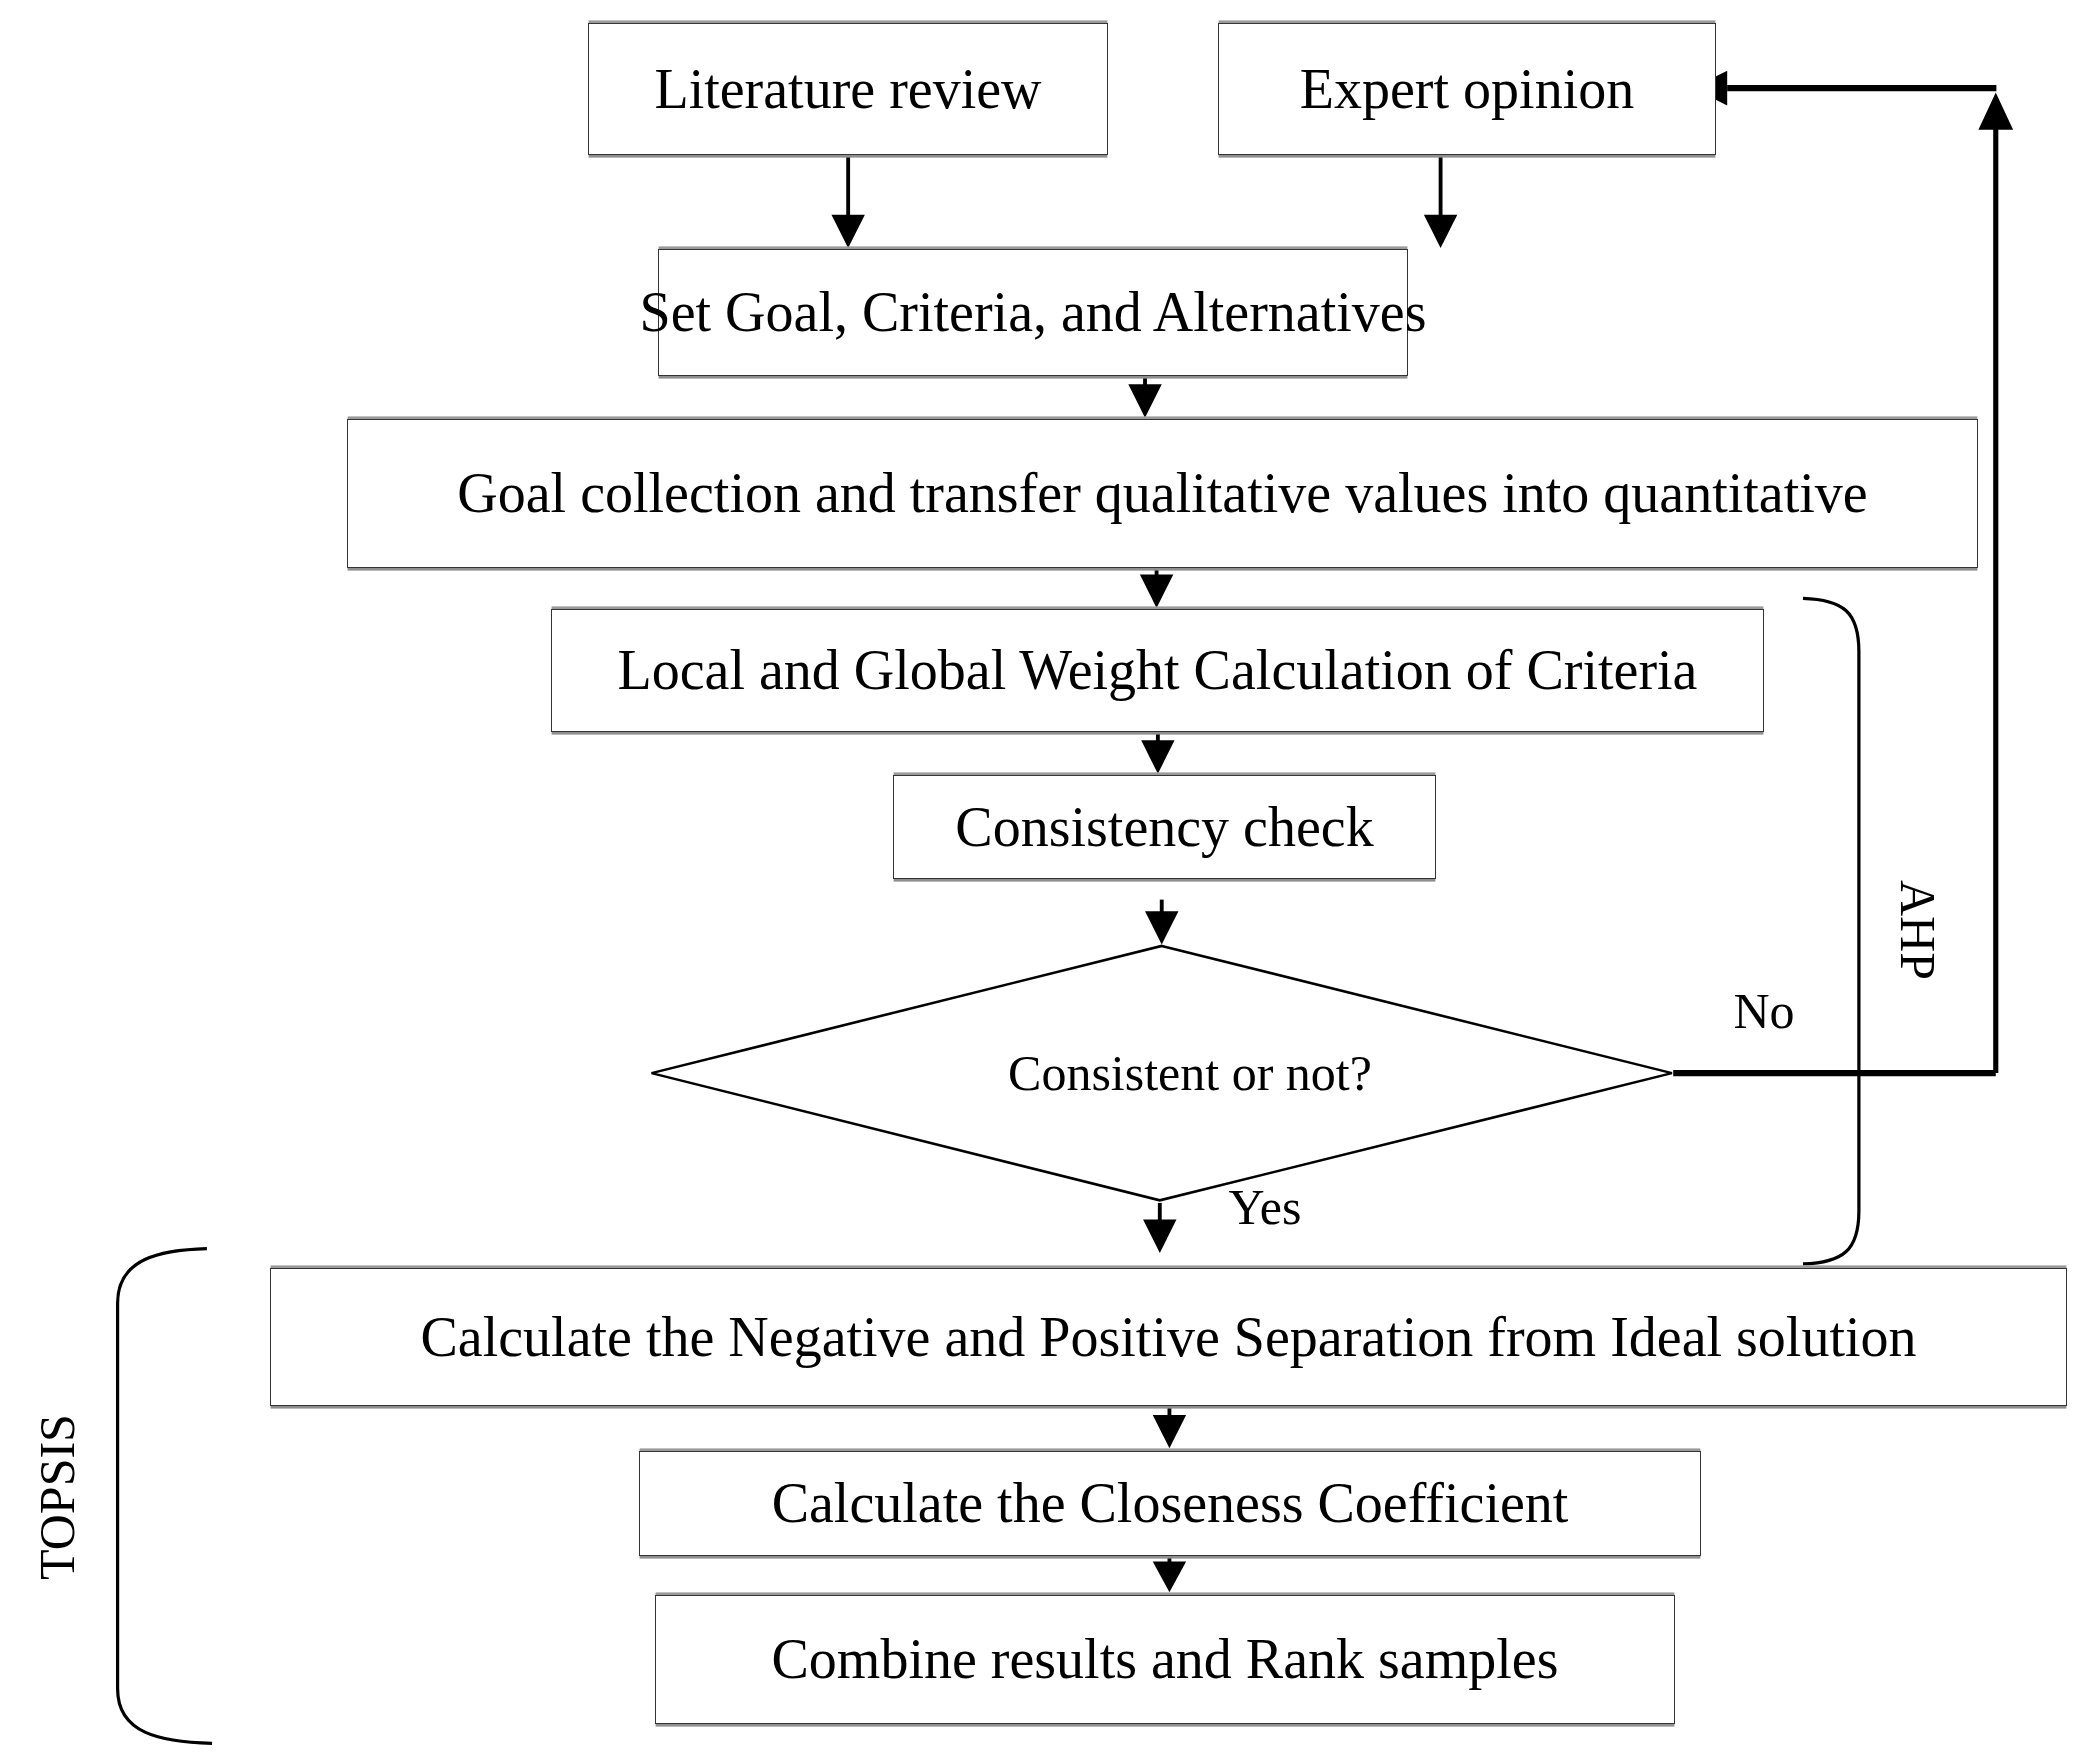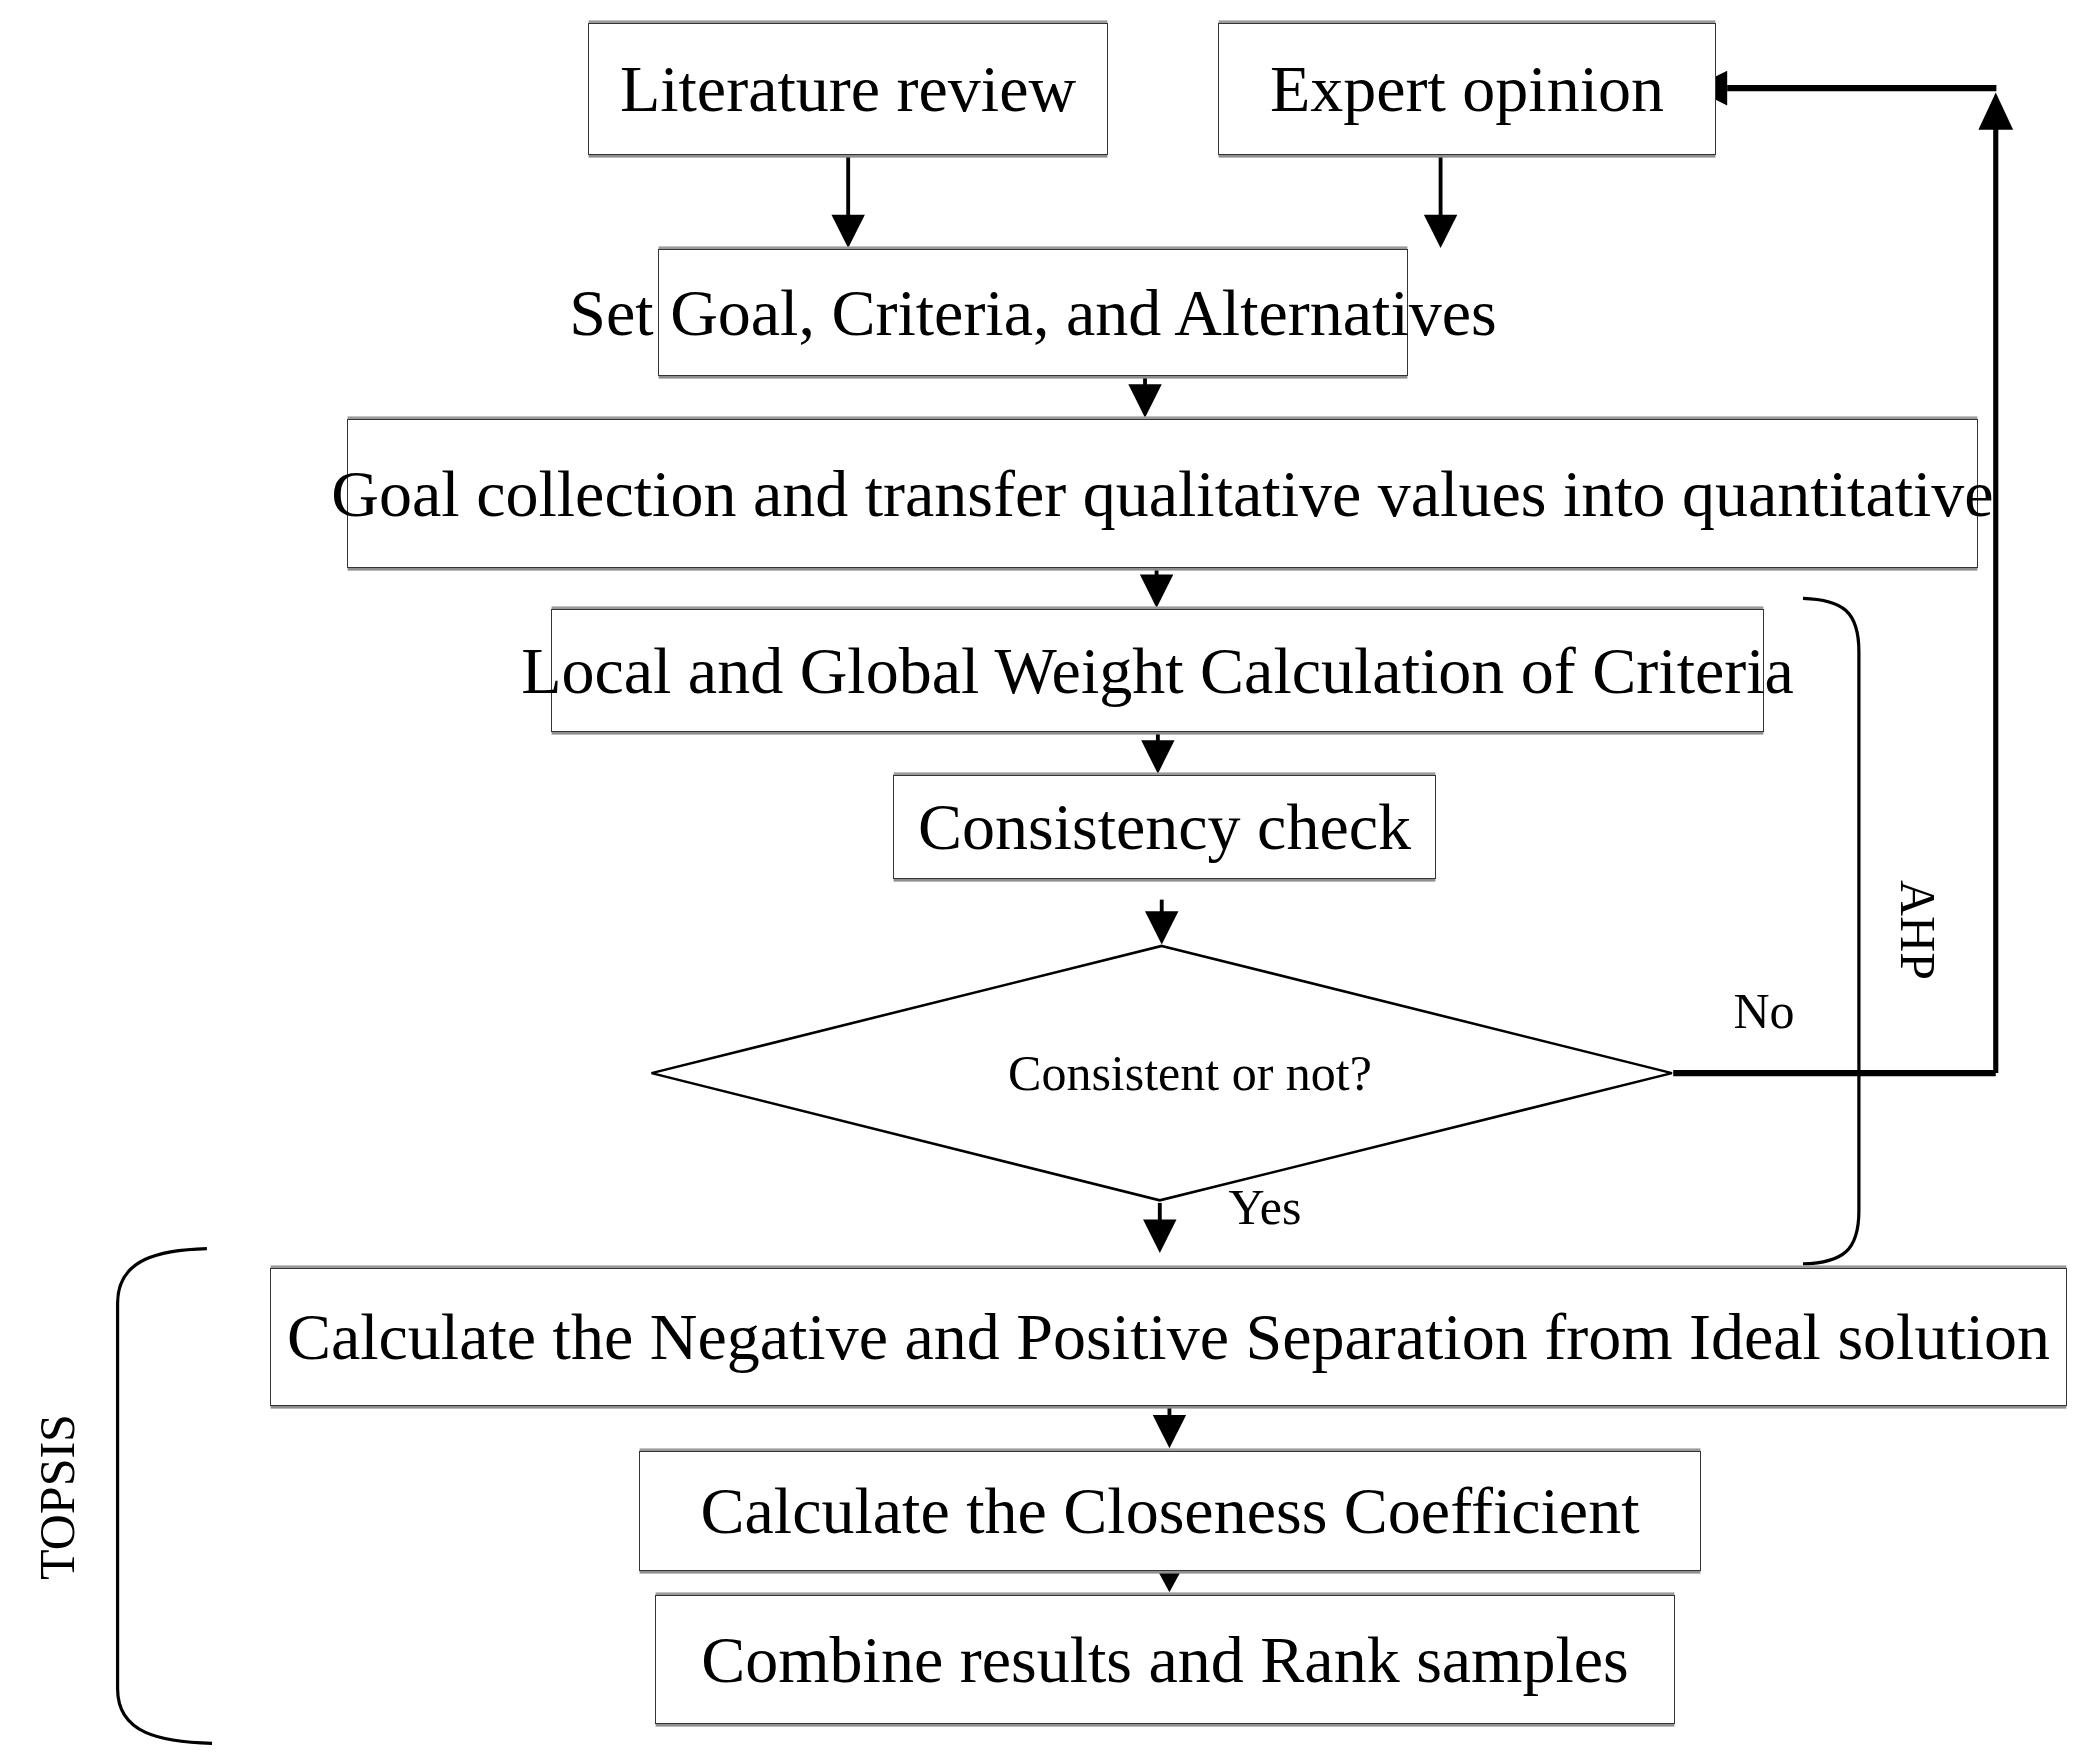--- a/index.html
+++ b/index.html
@@ -24,33 +24,33 @@
   .box {
     position: absolute;
     box-sizing: border-box;
     display: flex;
     align-items: center;
     justify-content: center;
     text-align: center;
     background: #ffffff;
     border: 1.9px solid #343434;
     box-shadow: 0 -3.2px 0 -0.6px #9a9a9a, 0 3.2px 0 -0.6px #8e8e8e;
-    font-size: 66px;
+    font-size: 56px;
     line-height: 1.05;
     padding: 0 15.4px;
     white-space: nowrap;
   }
   #box-lit        { left: 588px;  top: 23px;   width: 520px;  height: 132px; }
   #box-expert     { left: 1192px; top: 23px;   width: 498px;  height: 132px; margin-left: 26px; }
   #box-goal       { left: 658px; top: 249px;  width: 750px; height: 127px; }
   #box-data       { left: 347px;  top: 419px;  width: 1631px; height: 149px; }
   #box-weight     { left: 551px;  top: 609px;  width: 1213px; height: 123px; }
   #box-consistency{ left: 893px; top: 775px; width: 543px;  height: 104px; }
   #box-separation { left: 270px;  top: 1268px; width: 1797px; height: 138px; }
-  #box-closeness  { left: 639px;  top: 1451px; width: 1062px; height: 120px; }
+  #box-closeness  { left: 639px;  top: 1451px; width: 1062px; height: 105px; }
   #box-combine    { left: 655px; top: 1595px; width: 1020px; height: 129px; text-align: right; }
 
   .float-label {
     position: absolute;
     transform: translate(-50%, -50%);
     font-size: 50px;
     white-space: nowrap;
   }
   #label-decision { left: 1162px; top: 1073px; margin-left: 28px; }
   #label-no       { left: 1764px; top: 1011px; }

